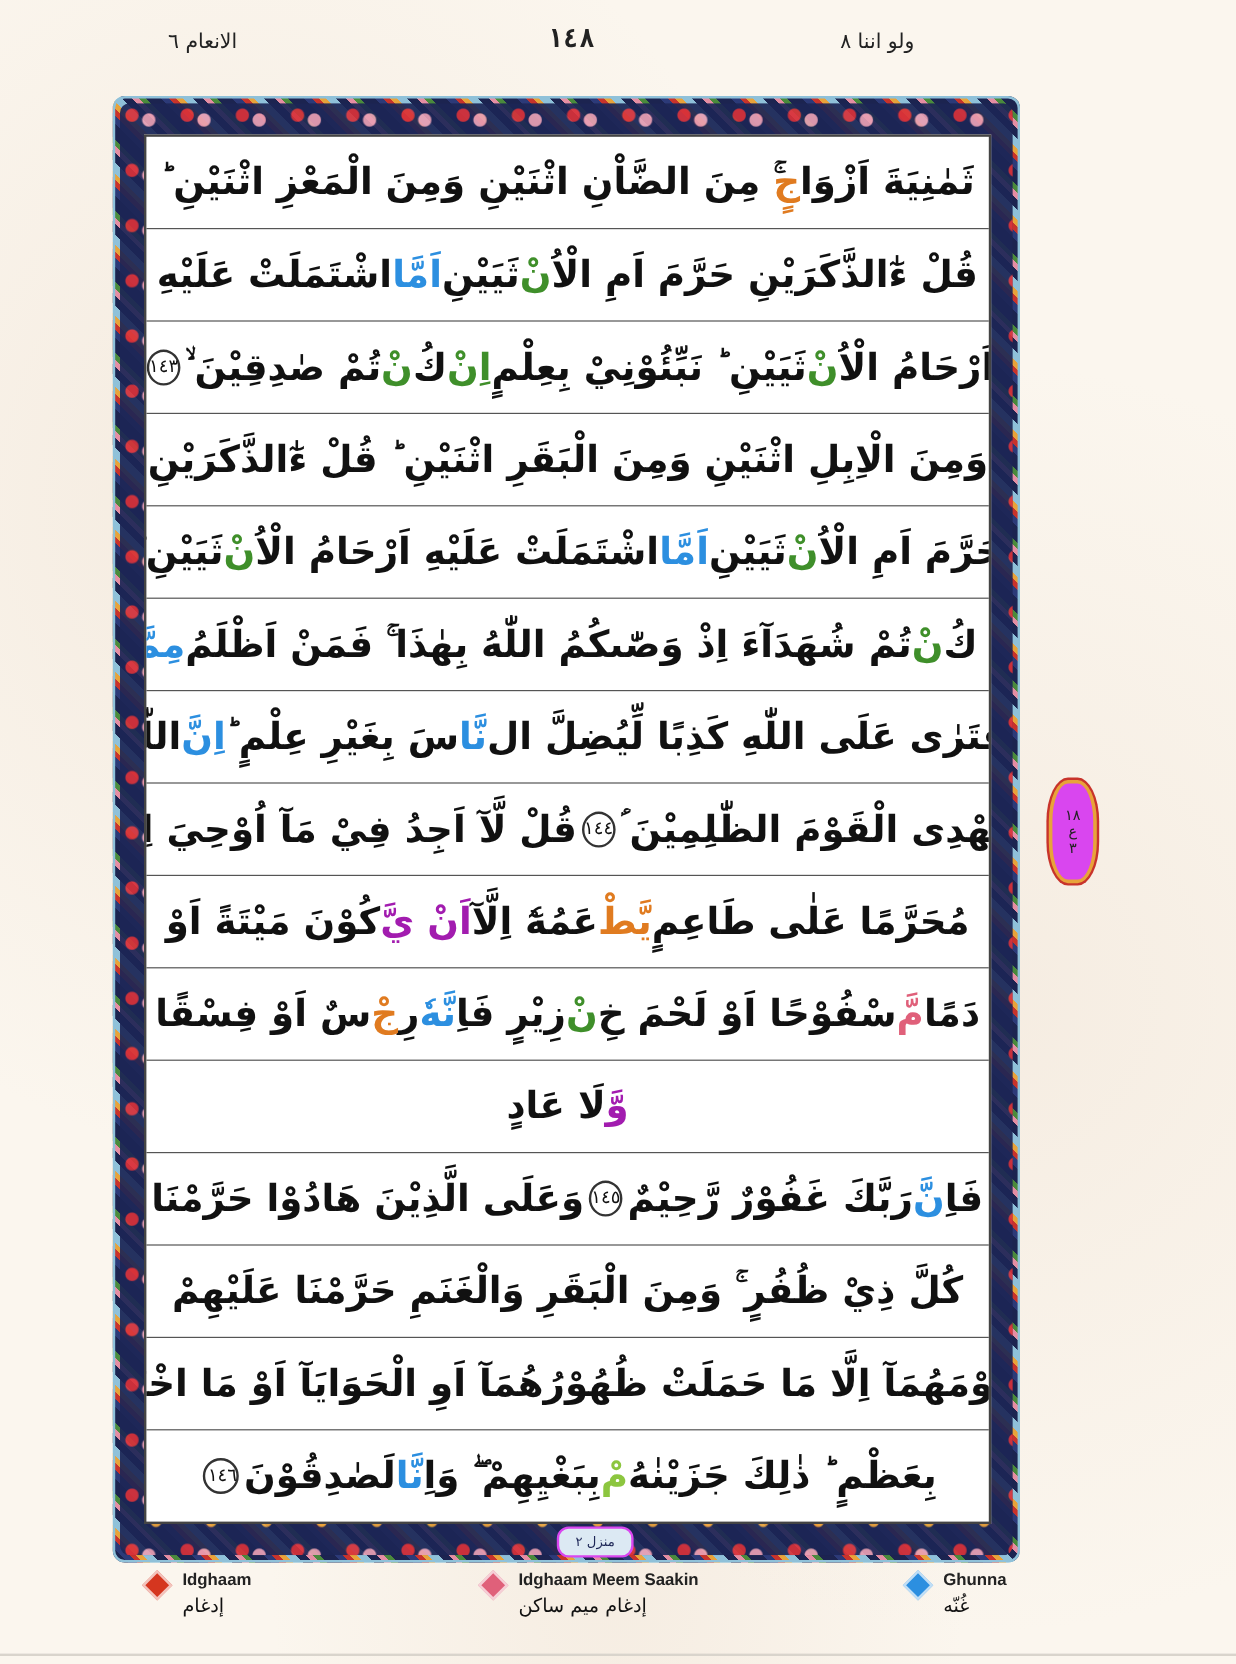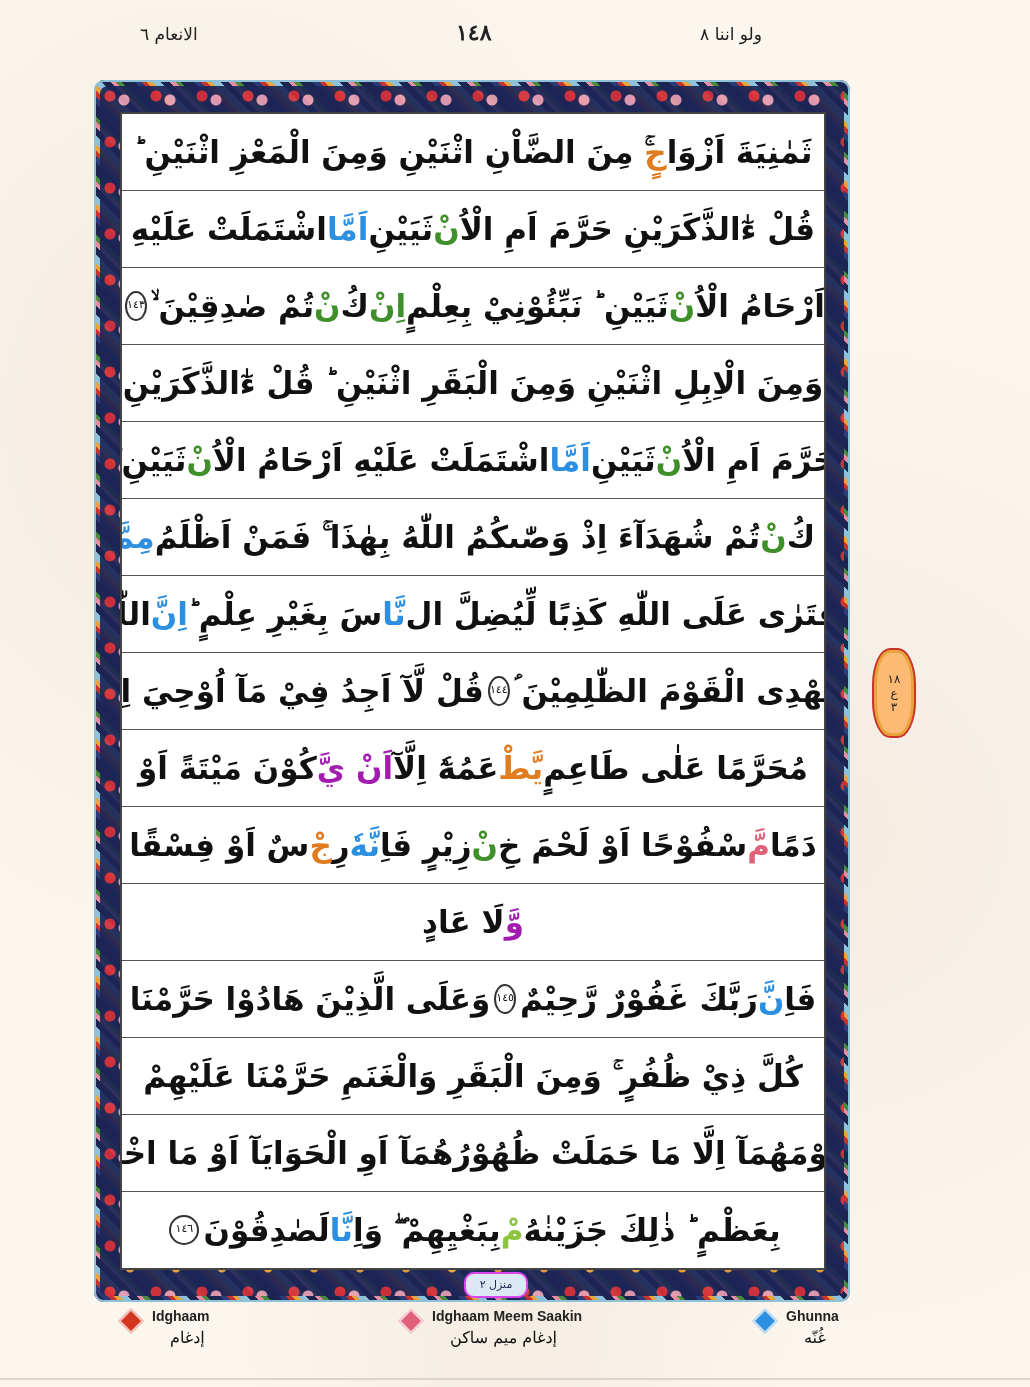--- a/index.html
+++ b/index.html
@@ -7,21 +7,21 @@
     width:1030px;height:1387px;overflow:hidden;position:relative;
     background:#fbf6ee;
     background-image:
       radial-gradient(ellipse at 20% 30%, rgba(232,214,196,.35) 0, transparent 40%),
       radial-gradient(ellipse at 80% 60%, rgba(232,214,196,.30) 0, transparent 45%),
       radial-gradient(ellipse at 50% 90%, rgba(232,214,196,.30) 0, transparent 40%);
     font-family:"DejaVu Sans",sans-serif;
   }
   .header{position:absolute;top:18px;left:0;width:950px;height:40px;}
   .header .left{position:absolute;left:140px;top:6px;font-family:"DejaVu Serif",serif;font-size:17px;color:#222;direction:rtl;}
-  .header .center{position:absolute;left:456px;top:2px;font-family:Liberation Serif, serif;font-size:22px;font-weight:bold;color:#222;}
+  .header .center{position:absolute;left:456px;top:2px;font-family:Liberation Mono, monospace;font-size:22px;font-weight:bold;color:#222;}
   .header .right{position:absolute;right:188px;top:6px;font-family:"DejaVu Serif",serif;font-size:17px;color:#222;direction:rtl;margin-left:45px;}
 
   .frame{
     position:absolute;left:94px;top:80px;width:756px;height:1222px;
     border-radius:10px;
     background:
       repeating-linear-gradient(45deg,#1c2450 0 9px,#2c3a78 9px 14px,#c8332b 14px 18px,#e8a33a 18px 22px,#8fc1d9 22px 28px,#1c2450 28px 34px,#e58ea3 34px 38px,#4a8a3c 38px 42px);
     box-shadow:0 0 0 2px #8fc1d9 inset;
   }
   .frame::before{
@@ -48,38 +48,38 @@
   .line:last-child{border-bottom:none;}
   .line span.seg{display:inline;}
   .c-orange{color:#e07b20;}
   .c-green{color:#3f8f2a;}
   .c-blue{color:#2c8fe0;}
   .c-red{color:#a21caf;}
   .c-pink{color:#e0607a;}
   .c-lime{color:#8cc63f;}
   .ayah{
     display:inline-block;width:26px;height:26px;border:2px double #333;border-radius:50%;
-    font-size:11px;font-weight:normal;line-height:24px;text-align:center;vertical-align:middle;margin:0 4px;
+    font-size:15px;font-weight:normal;line-height:24px;text-align:right;vertical-align:middle;margin:0 4px;
   }
   .rukuh{
     position:absolute;left:874px;top:650px;width:34px;height:80px;
-    background:#fdba74;border:3px solid #e8a33a;border-radius:40%;
+    background:#d946ef;border:3px solid #e8a33a;border-radius:40%;
     box-shadow:0 0 0 2px #c8332b;
     display:flex;flex-direction:column;align-items:center;justify-content:center;
     font-size:12px;color:#222;direction:rtl;
   }
   .manzil{
     position:absolute;left:464px;top:1272px;width:60px;height:22px;border-radius:10px;
     background:#dce9f3;border:2px solid #d946ef;font-size:11px;text-align:center;line-height:22px;color:#1d2656;direction:rtl;
   }
   .legend{position:absolute;top:1308px;left:0;width:1030px;height:70px;}
   .leg-item{position:absolute;top:0;}
   .leg-item .diamond{position:absolute;left:0;top:4px;width:14px;height:14px;transform:rotate(45deg);border:2px solid rgba(255,255,255,.7);}
   .leg-item .en{position:absolute;left:30px;top:0;font-family:"Liberation Sans",sans-serif;font-weight:bold;font-size:14px;color:#222;white-space:nowrap;}
-  .leg-item .ar{position:absolute;left:30px;top:20px;font-family:"DejaVu Serif",serif;font-size:16px;color:#111;direction:rtl;white-space:nowrap;margin-left:18px;}
+  .leg-item .ar{position:absolute;left:30px;top:20px;font-family:"DejaVu Serif",serif;font-size:16px;color:#111;direction:rtl;white-space:nowrap;}
   .bottom-rule{position:absolute;left:0;top:1378px;width:1030px;height:2px;background:#d9d4cc;}
 </style>
 </head>
 <body>
 
 <div class="header">
   <div class="left">الانعام ٦</div>
   <div class="center">١٤٨</div>
   <div class="right">ولو اننا ٨</div>
 </div>

